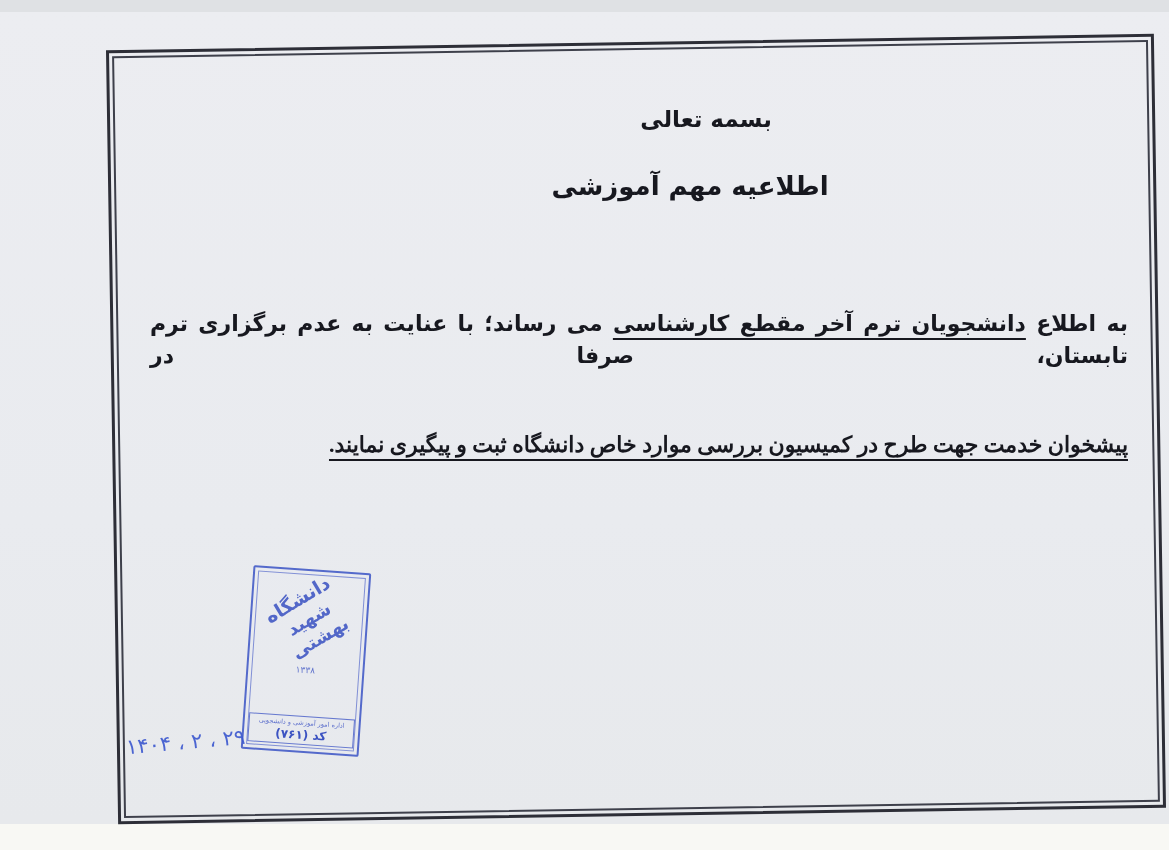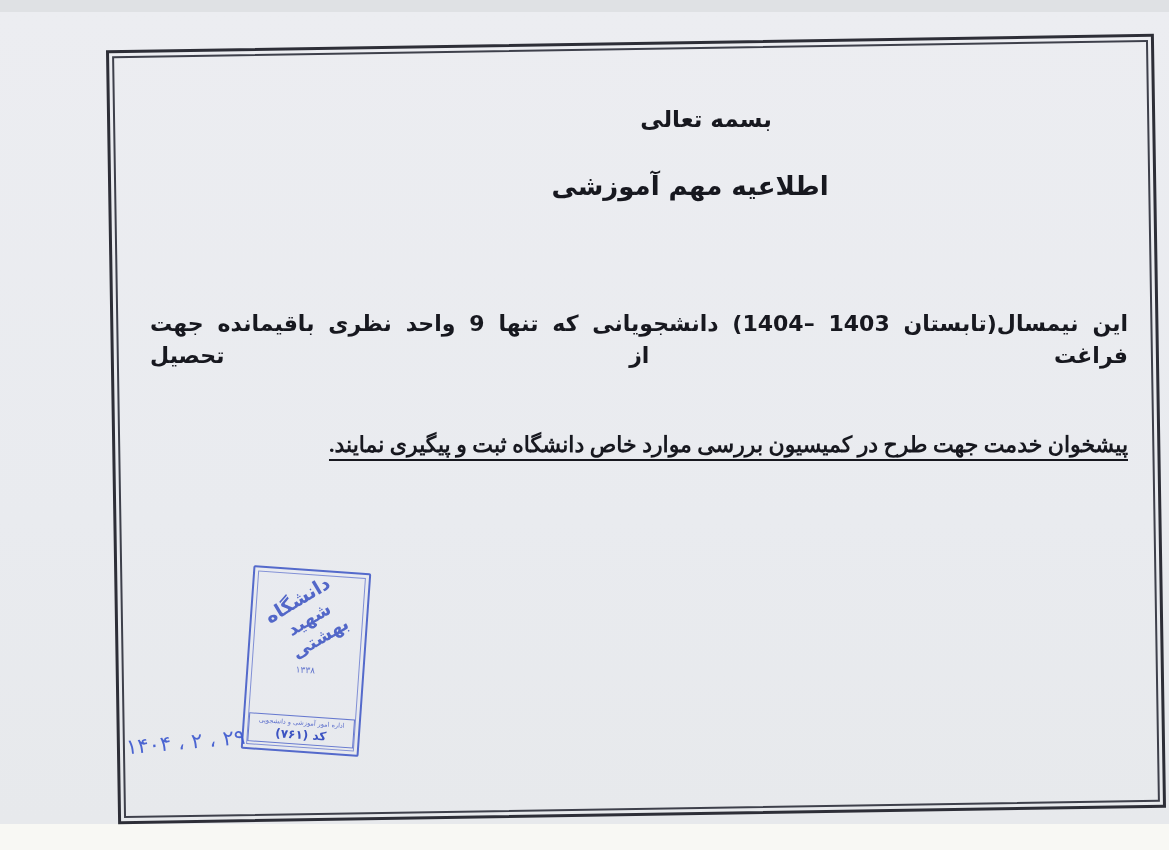--- a/index.html
+++ b/index.html
@@ -103,21 +103,21 @@
 
   <div class="frame">
     <div class="frame-inner"></div>
   </div>
 
   <div class="bismillah txt">بسمه تعالی</div>
 
   <div class="notice-title txt">اطلاعیه مهم آموزشی</div>
 
   <div class="paragraph txt" dir="rtl">
-    <div class="pline"><span>این نیمسال(تابستان 1403 –1404) دانشجویانی که تنها 9 واحد نظری باقیمانده جهت فراغت از تحصیل</span></div>
+    <div class="pline"><span>به اطلاع </span><span class="ul">دانشجویان ترم آخر مقطع کارشناسی</span><span> می رساند؛ با عنایت به عدم برگزاری ترم تابستان، صرفا در</span></div>
     <div class="pline last"><span class="ul">پیشخوان خدمت جهت طرح در کمیسیون بررسی موارد خاص دانشگاه ثبت و پیگیری نمایند.</span></div>
   </div>
 
 
   <div class="stamp">
     <div class="stamp-inner"></div>
     <svg class="stamp-logo" width="104" height="96" viewBox="0 0 104 96">
       <g transform="rotate(-35 52 46)" fill="#3e55c3" font-family="DejaVu Sans" font-weight="bold" text-anchor="middle">
         <text x="52" y="30" font-size="19">دانشگاه</text>
         <text x="52" y="52" font-size="18">شهید</text>

